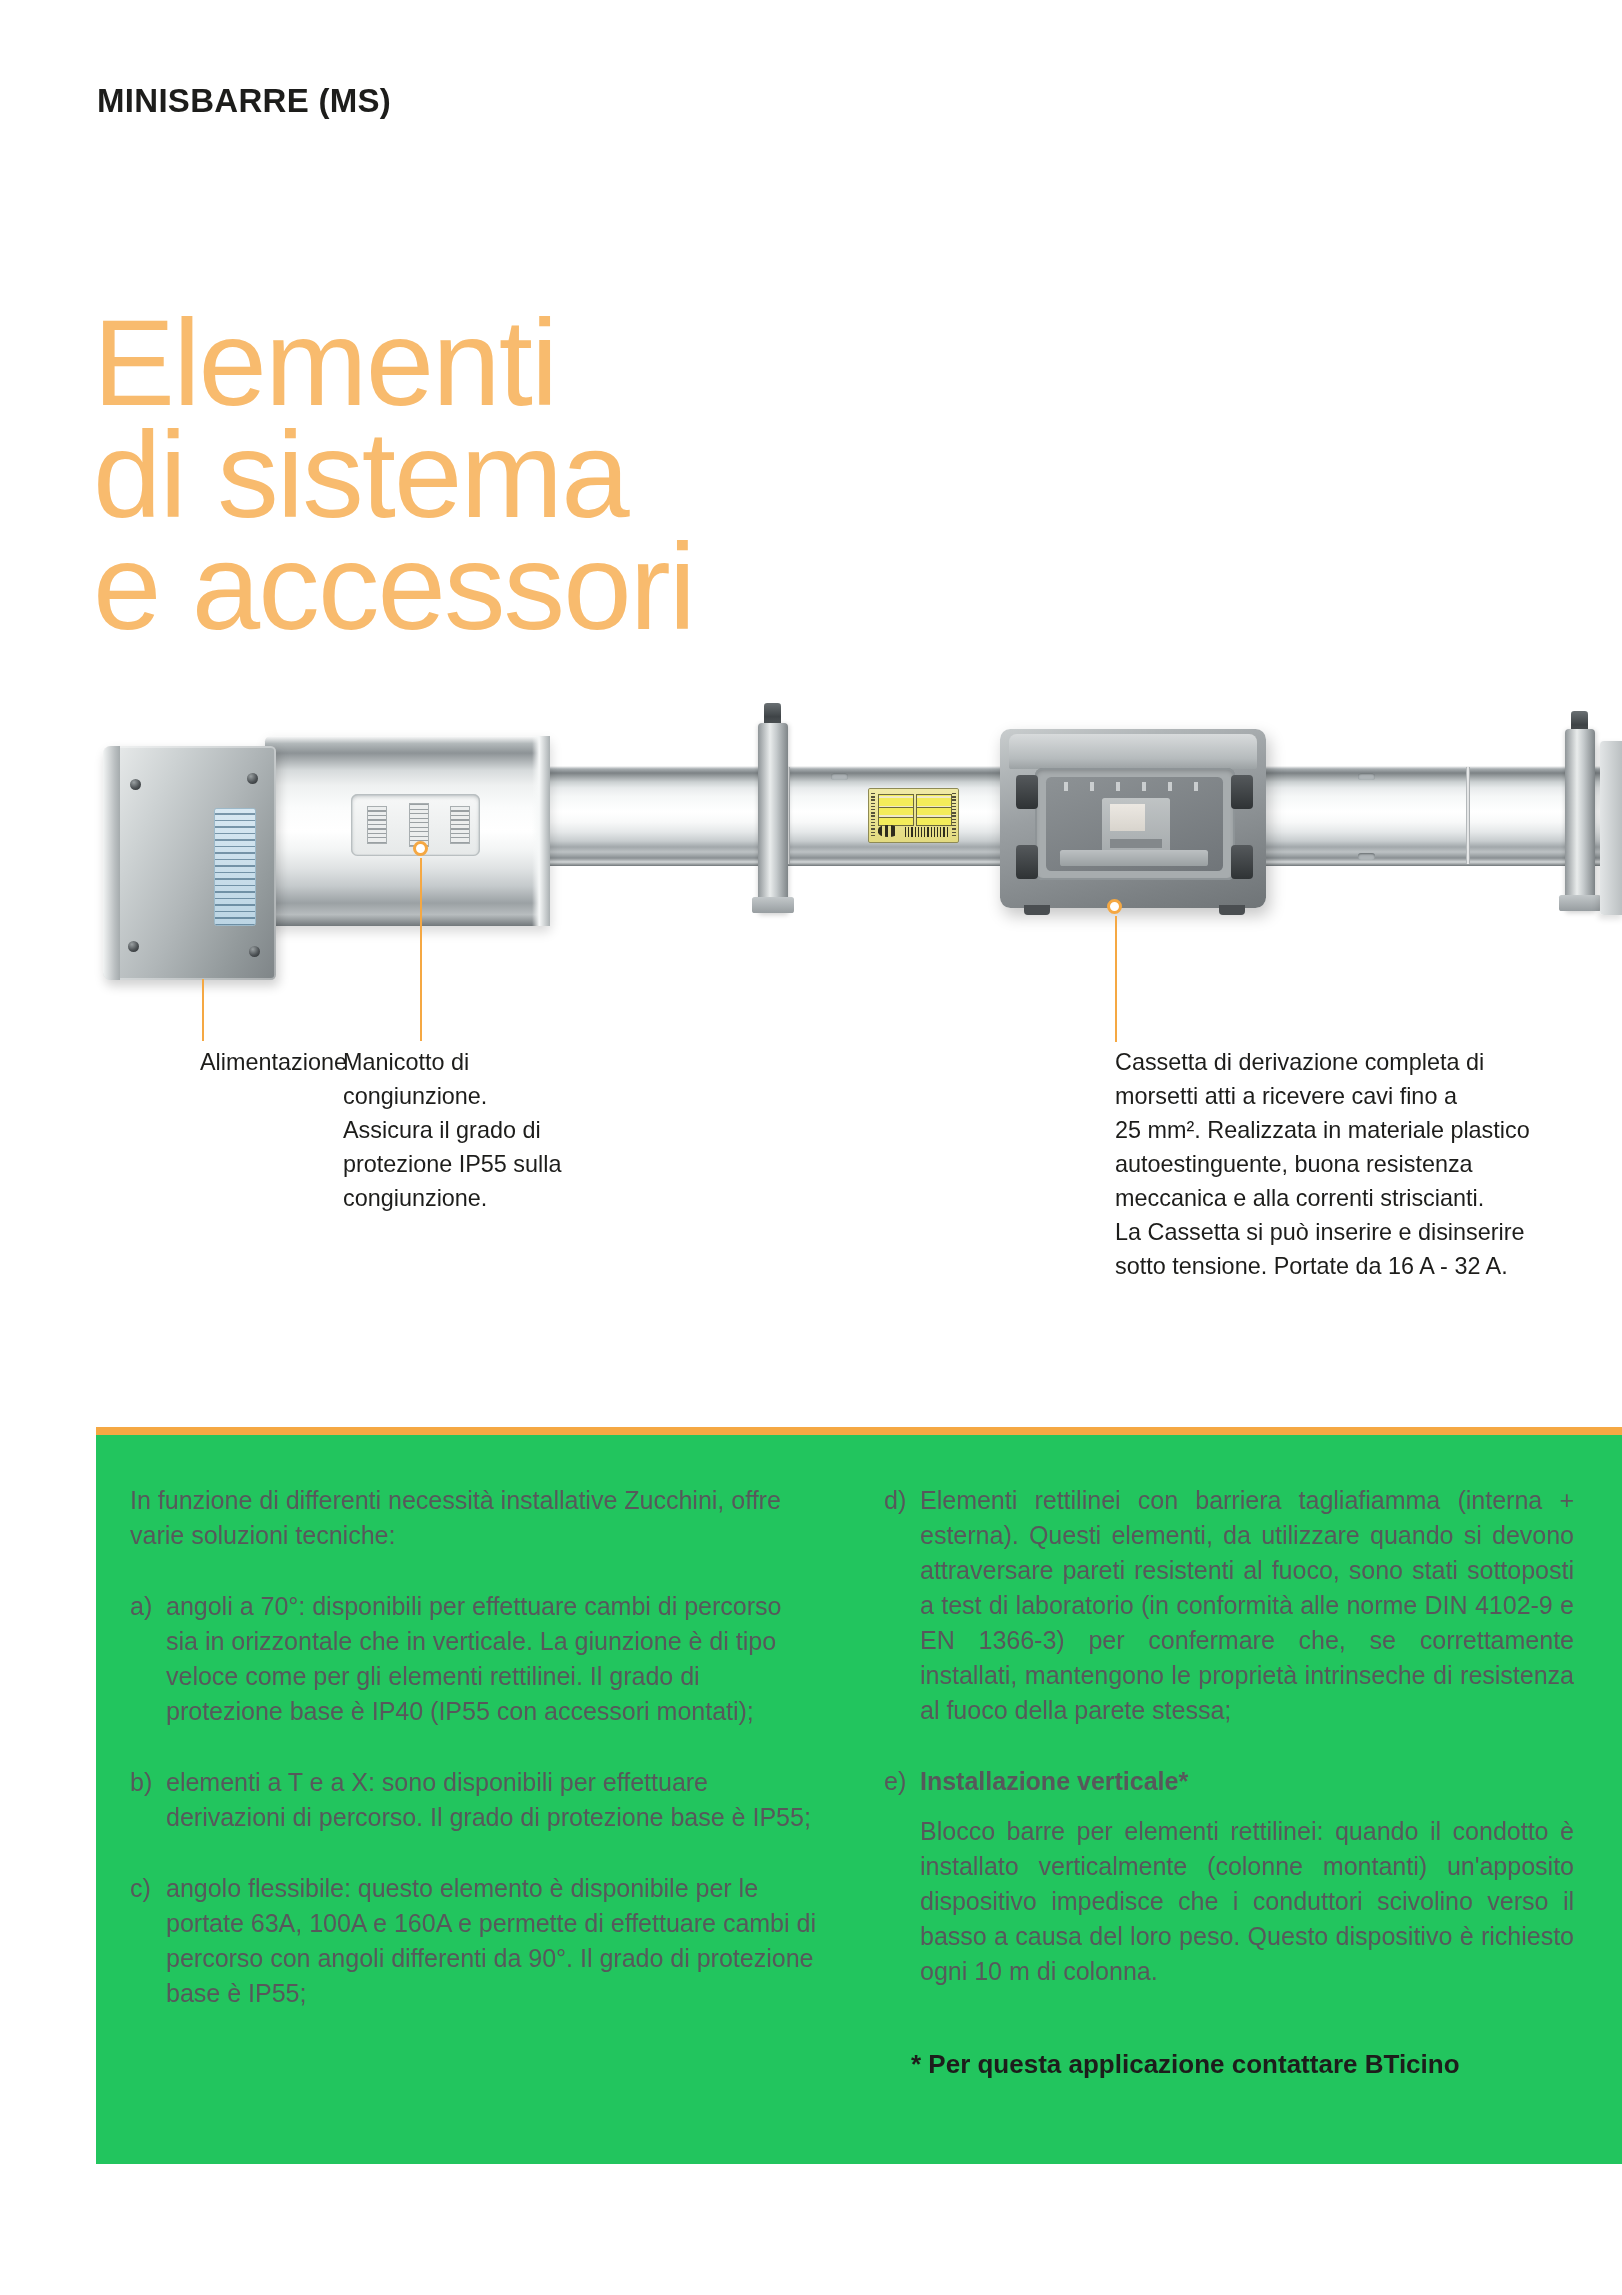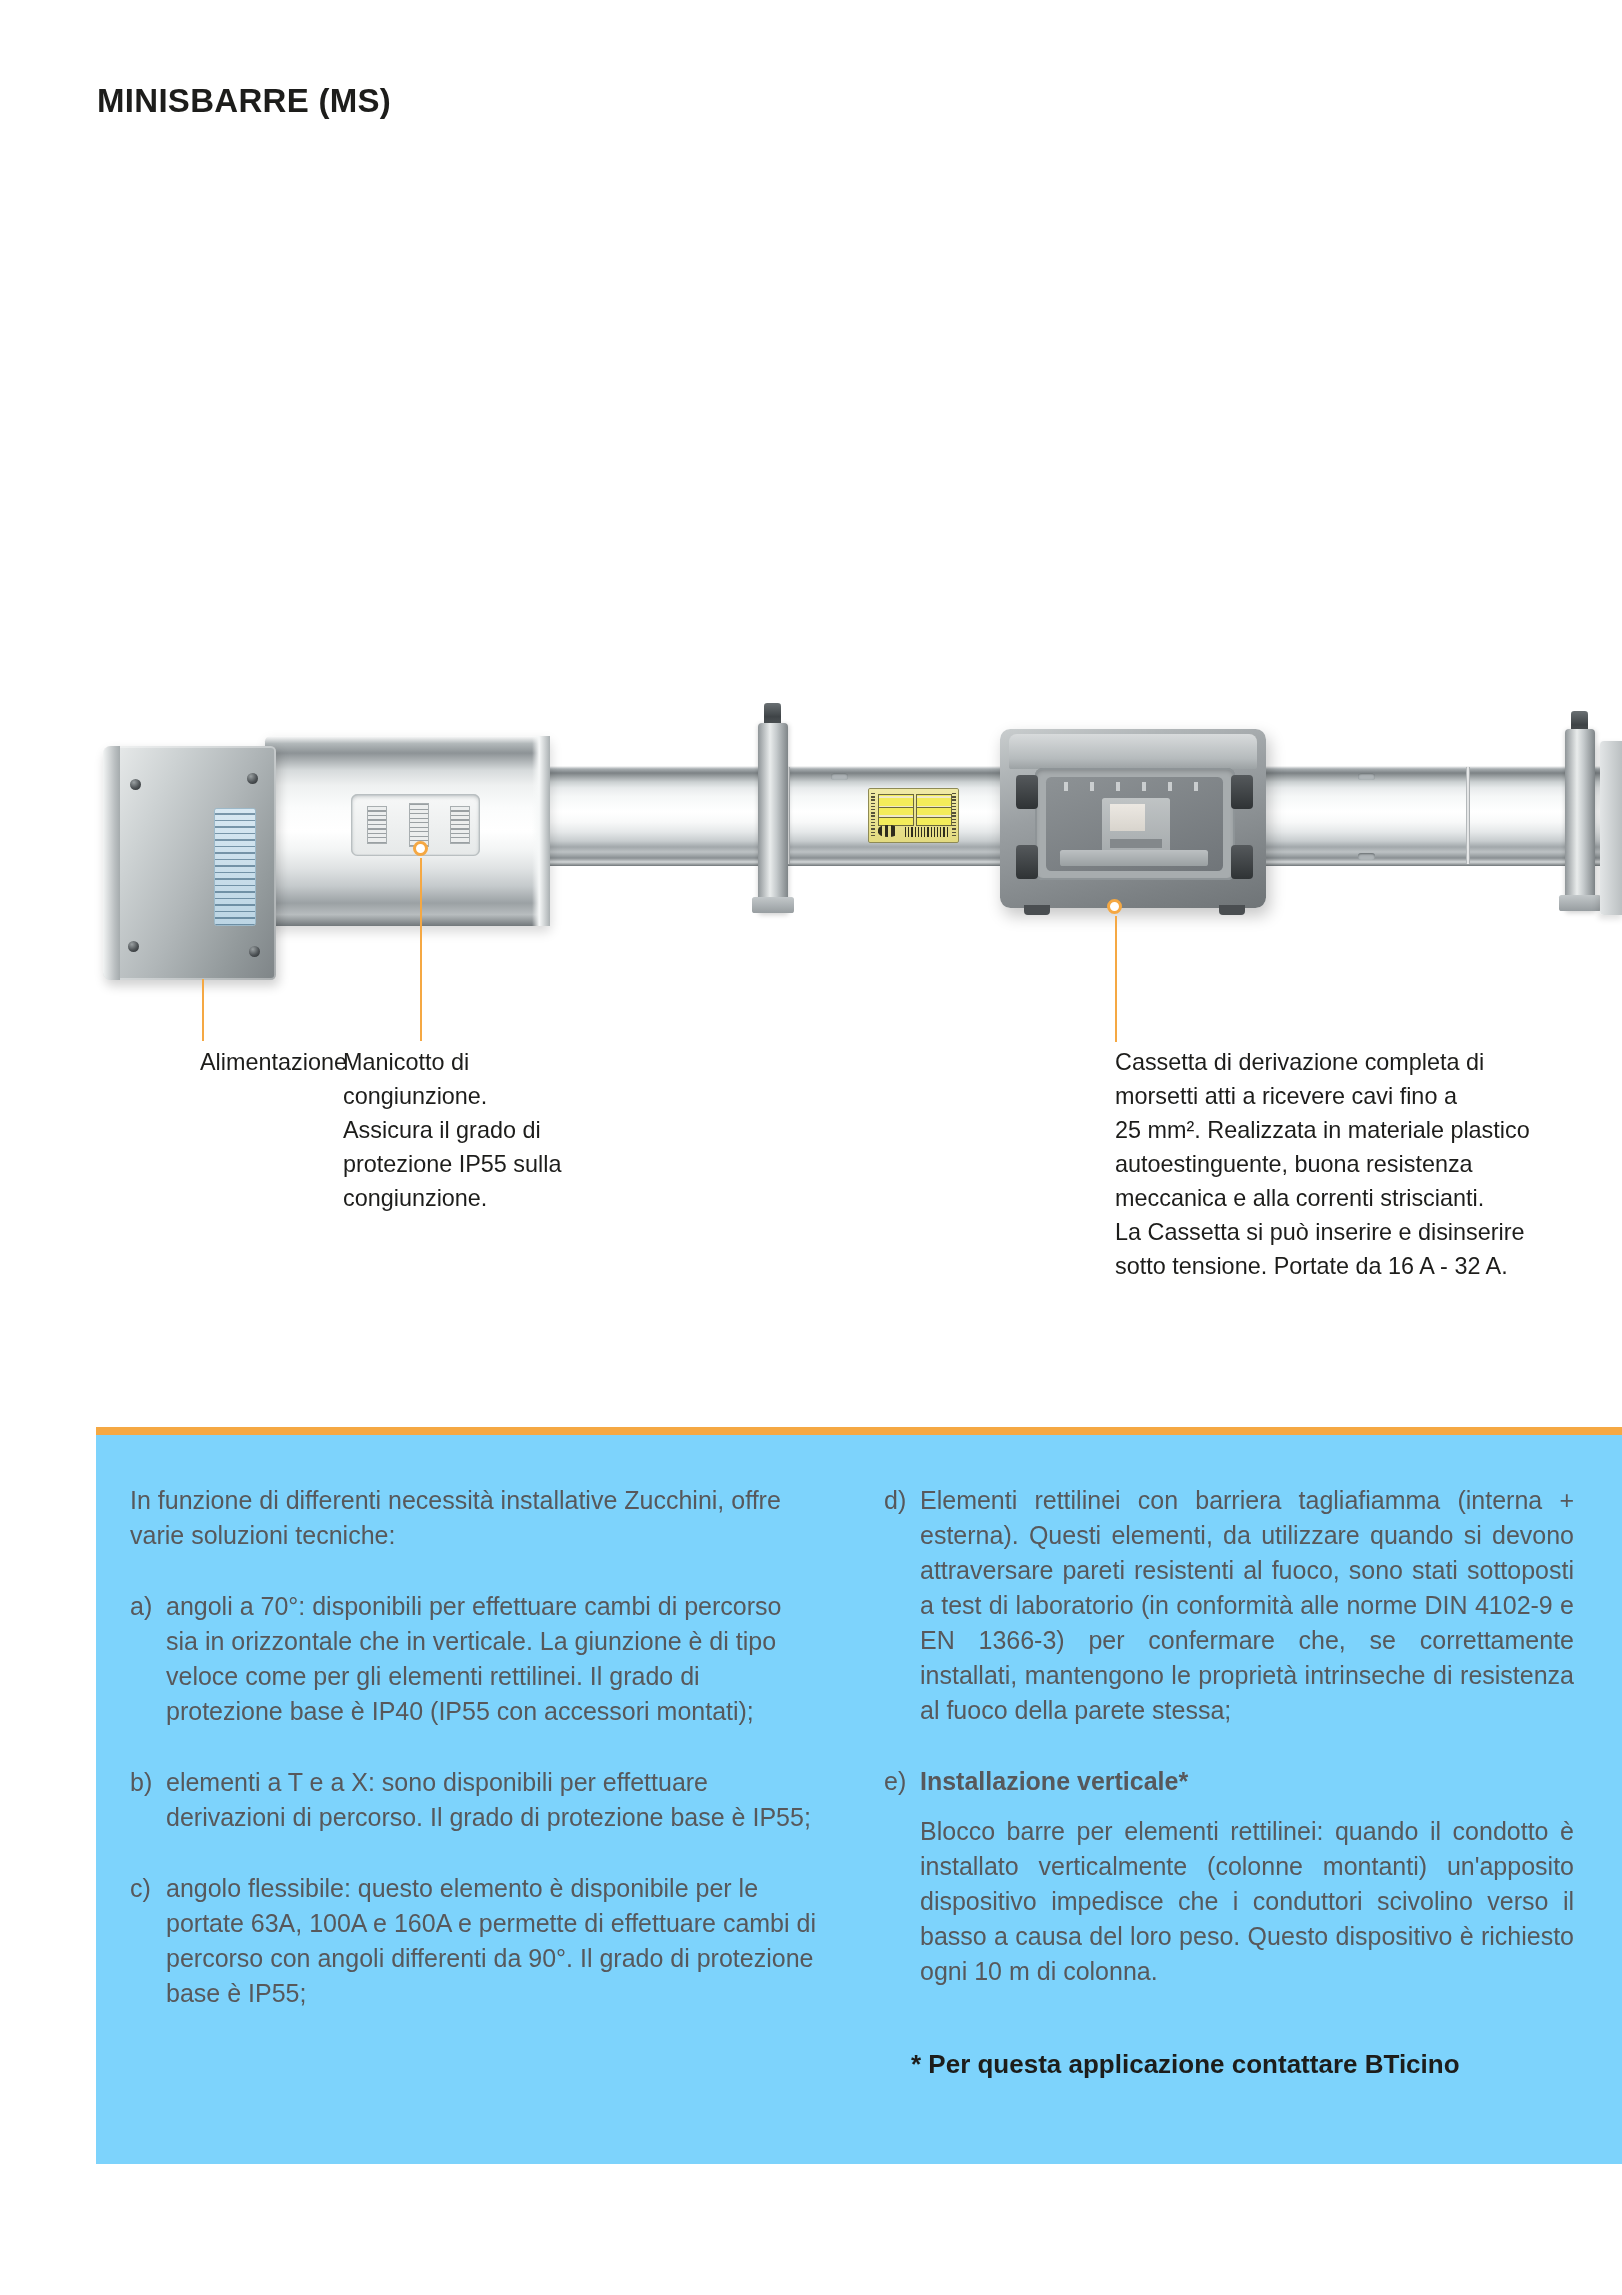--- a/index.html
+++ b/index.html
@@ -124,39 +124,42 @@
     border-radius:3.9px 0 0 3.9px;
     background:linear-gradient(90deg,#e2e5e6,#b9bec0);
     box-shadow:-1.9px 3.2px 6.5px rgba(0,0,0,.12);}
   
   .leader{width:1.9px;background:#F5A843;z-index:8;}
   .ring{width:9px;height:9px;border:3.9px solid #F5A843;border-radius:50%;
     background:#fff;z-index:8;}
   .ann{z-index:9;font-size:23.4px;line-height:34px;color:#1d1d1b;white-space:pre-line;}
   
   .rule{position:absolute;left:96px;top:1427px;width:1526px;height:7.8px;background:#F5A843;}
-  .panel{position:absolute;left:96px;top:1435px;width:1526px;height:729px;background:#7dd3fc;}
+  .panel{position:absolute;left:96px;top:1435px;width:1526px;height:729px;background:#22c55e;}
   .col{position:absolute;top:48px;font-size:25px;line-height:35px;color:#57585B;}
   .col-left{left:34px;width:689px;}
   .col-right{left:788px;width:690px;}
   .intro{margin:0;}
   .item{display:flex;margin-top:36px;}
   .item .marker{flex:0 0 36px;}
   .item .txt{flex:1;}
   .justify{text-align:justify;}
   .e-title{font-weight:bold;}
   .e-body{margin-top:15px;}
   .note{position:absolute;left:815px;top:614px;font-size:26px;font-weight:bold;color:#1d1d1b;}
 </style>
 </head>
 <body>
 
 <div class="page">
 
   <div class="kicker">MINISBARRE (MS)</div>
+  <h1 class="title">Elementi
+di sistema
+e accessori</h1>
 
   <div class="fig">
 
     <div class="rail"></div>
     <div class="rail-seam" style="left:786px;"></div>
     <div class="rail-seam" style="left:1466px;"></div>
     <div class="rail-slot" style="left:831px;top:773px;"></div>
     <div class="rail-slot" style="left:1358px;top:773px;"></div>
     <div class="rail-slot" style="left:1358px;top:853px;"></div>
 

